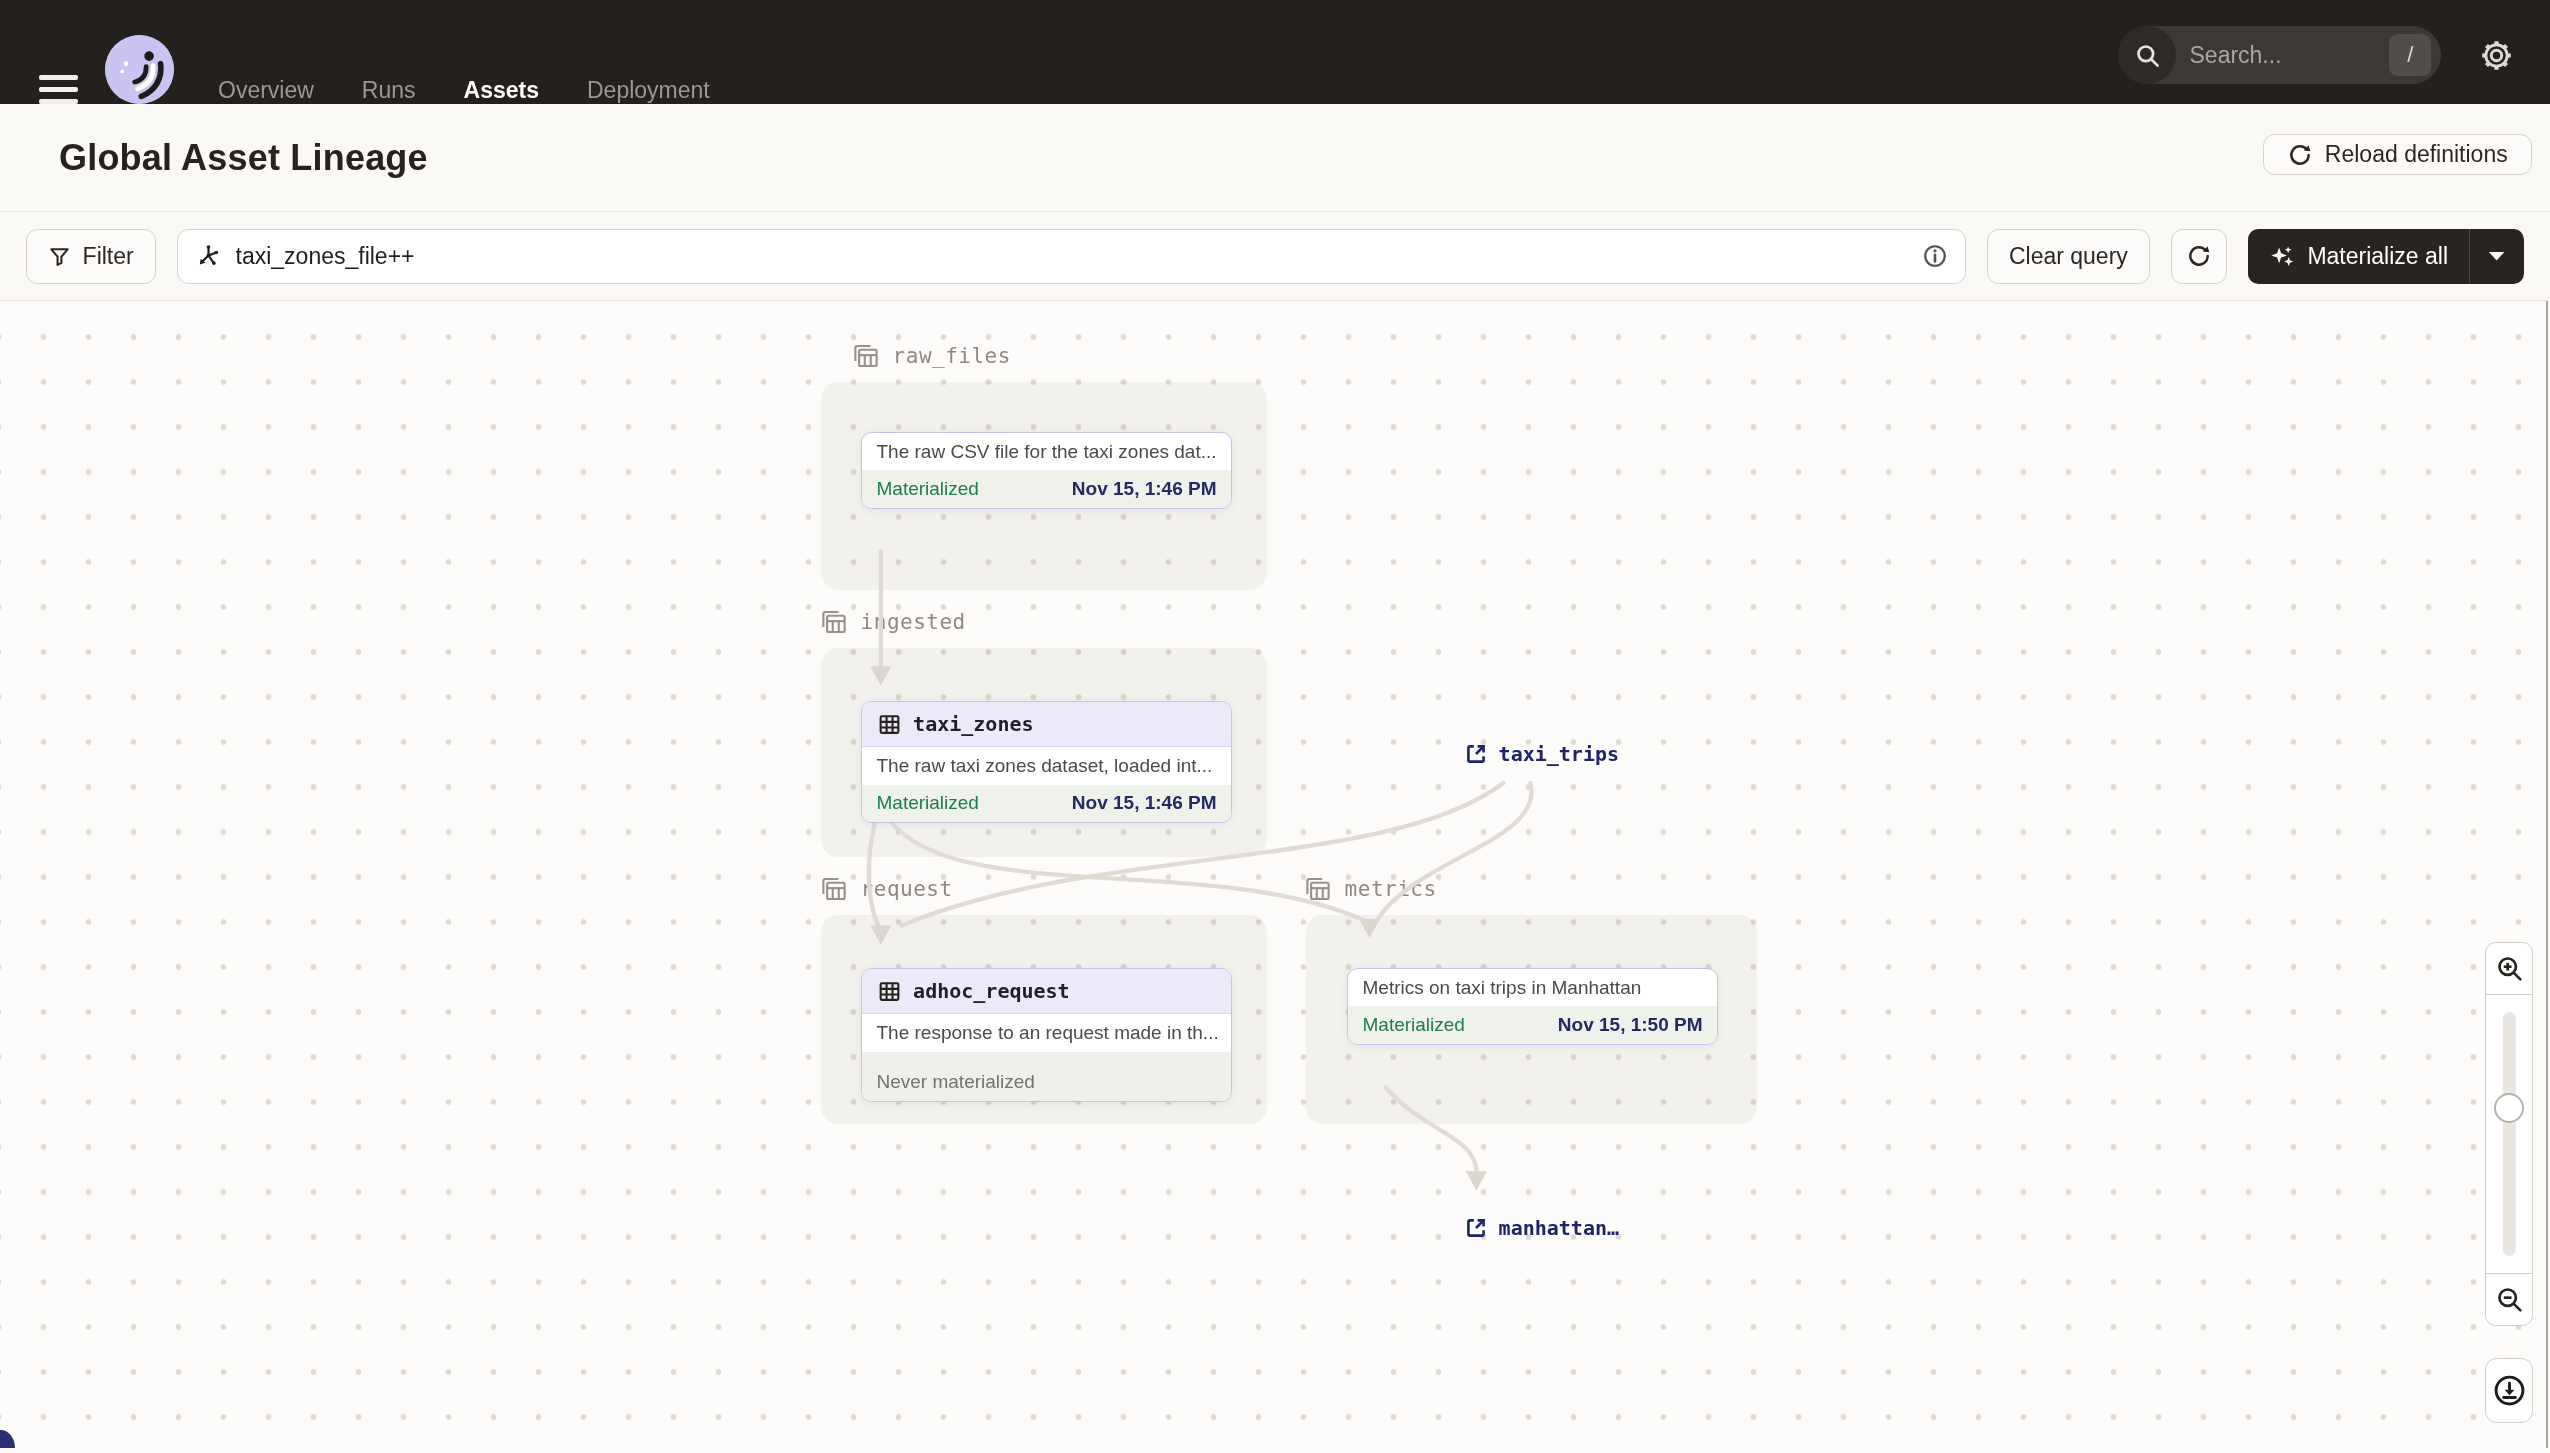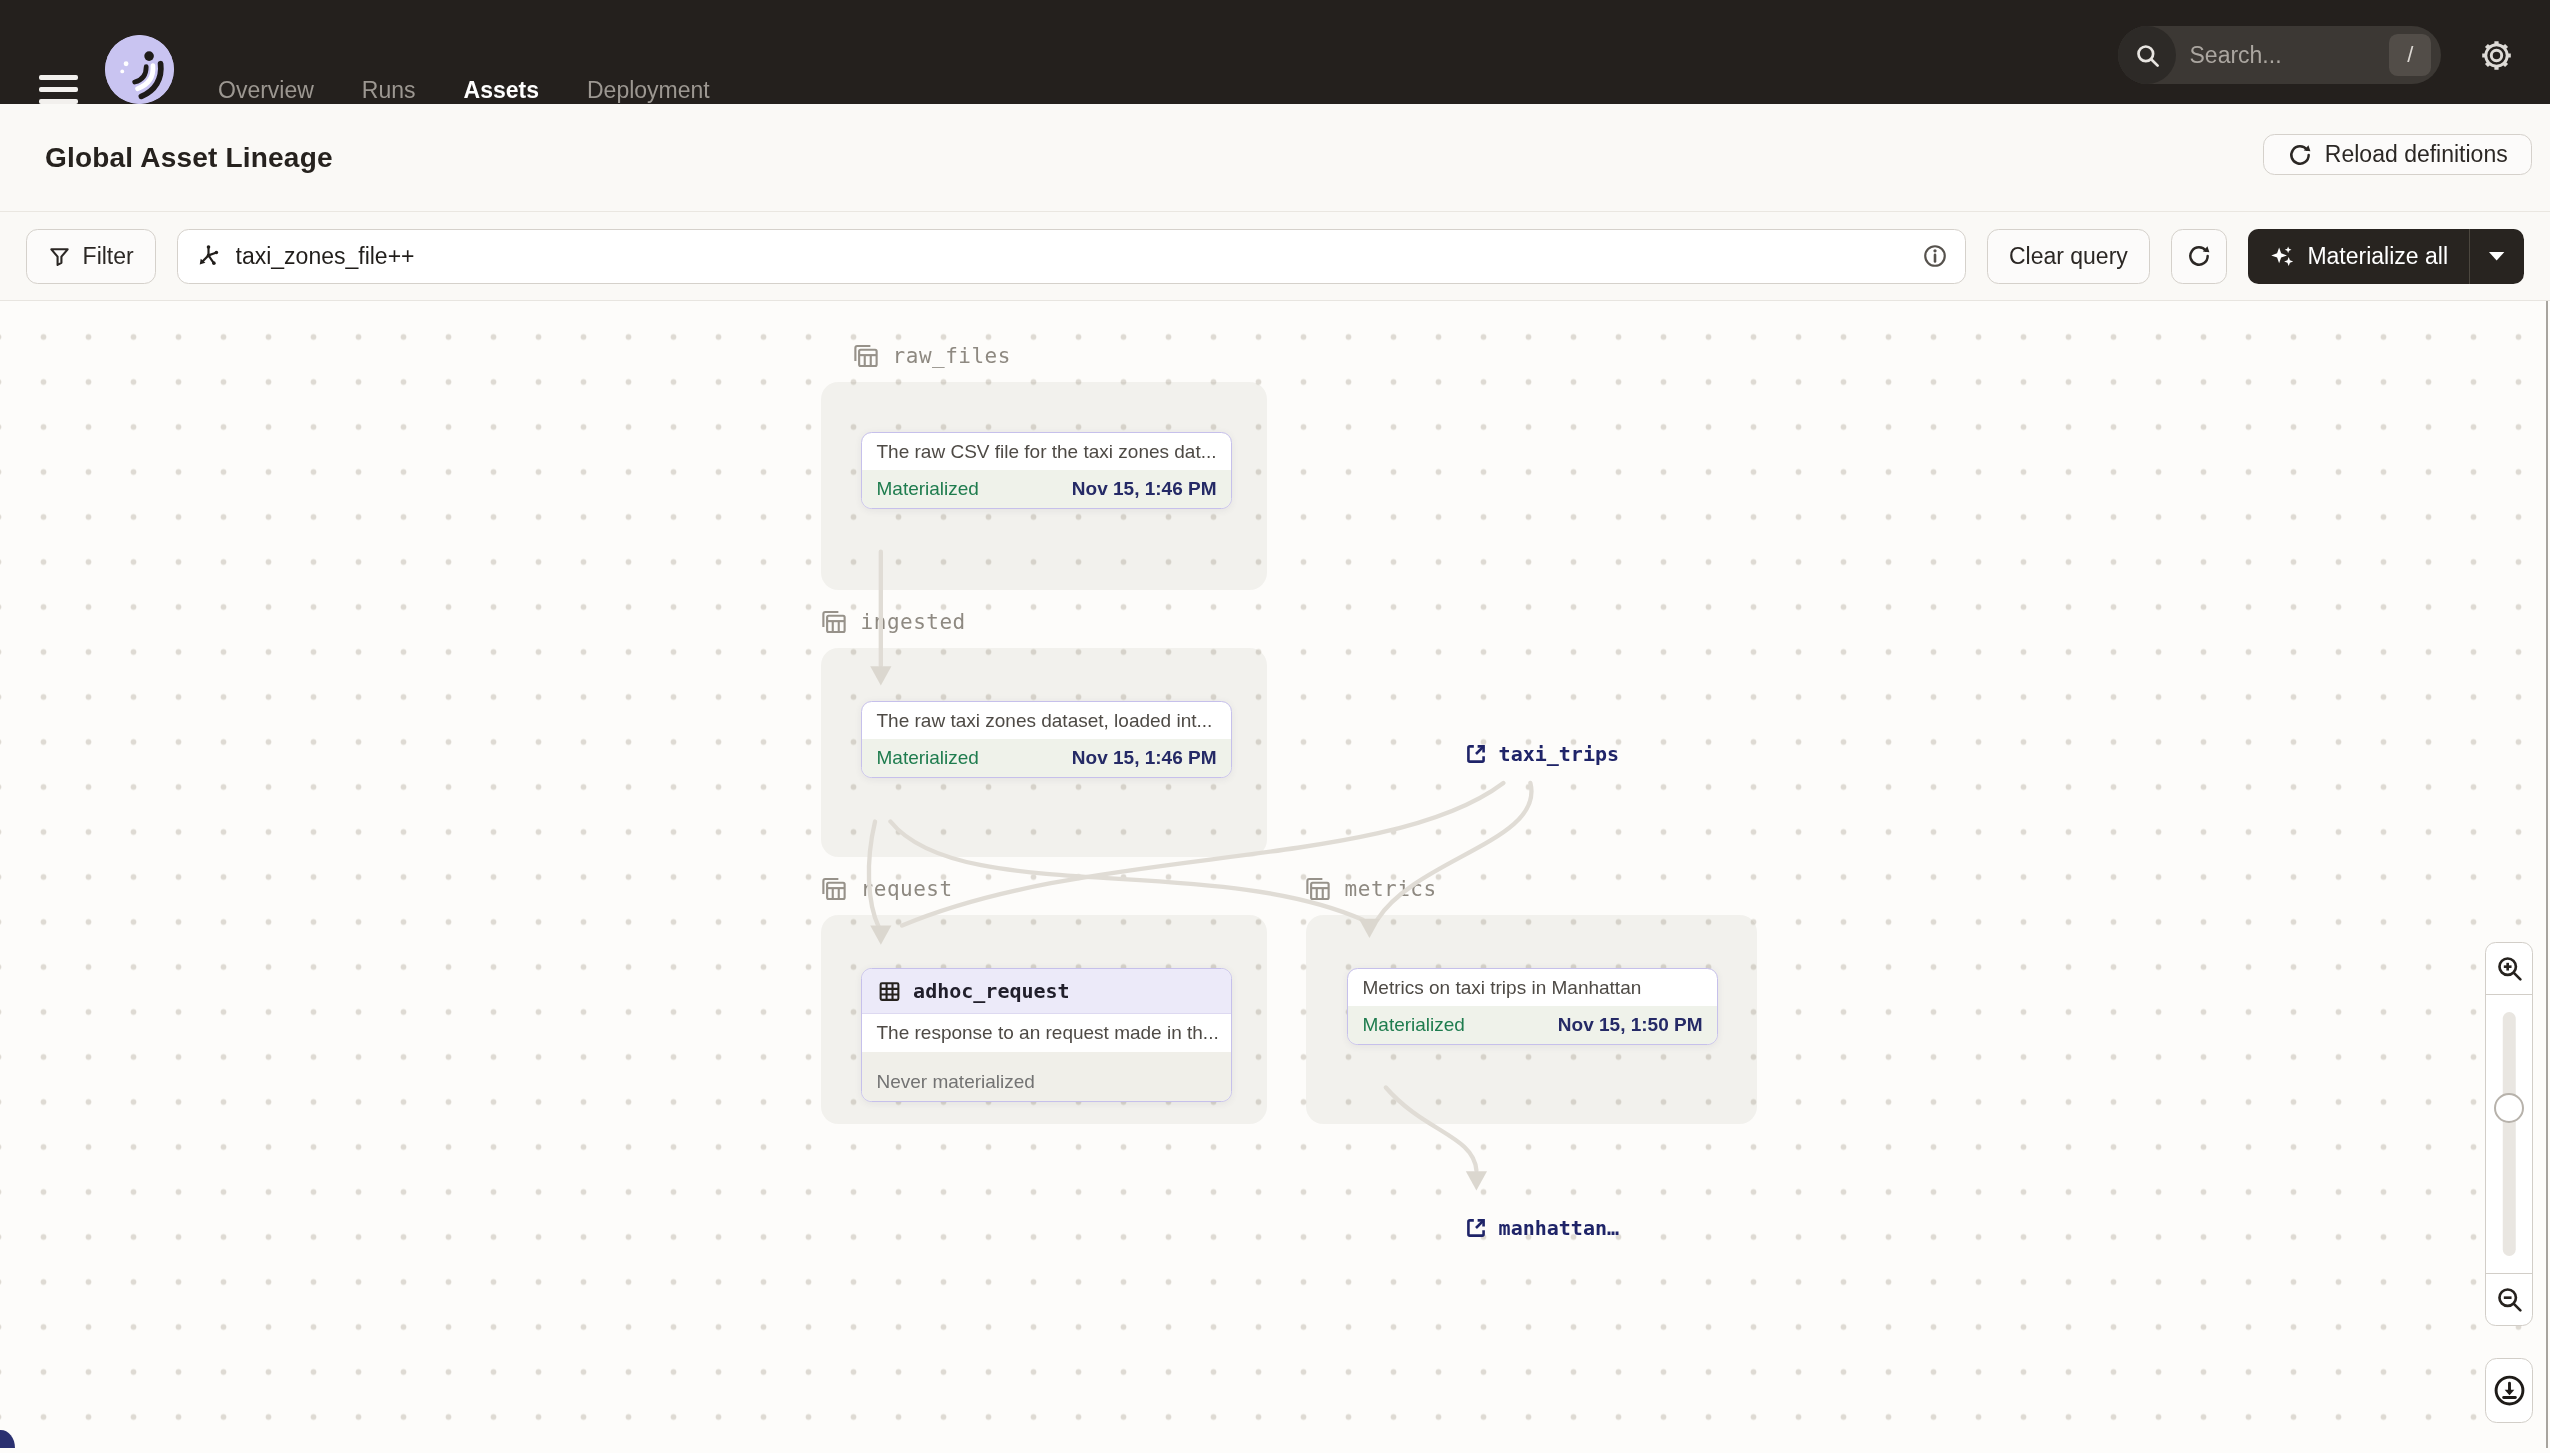--- a/index.html
+++ b/index.html
@@ -15,21 +15,21 @@
   .nav-link { font-size:23px; color:#9C9791; cursor:pointer; }
   .nav-link.active { color:#FFFFFF; font-weight:bold; }
   .search-pill { position:absolute; left:2118px; top:26px; width:323px; height:58px; border-radius:29px; background:#3C3834; display:flex; align-items:center; cursor:text; }
   .search-circle { width:58px; height:58px; border-radius:50%; background:#2D2A27; display:flex; align-items:center; justify-content:center; flex:none; }
   .search-placeholder { margin-left:13.5px; font-size:23px; color:#ABA6A0; flex:1; }
   .slash-badge { margin-right:9.6px; width:42px; height:42px; border-radius:8.7px; background:#524D48; color:#DCD8D3; font-size:22px; display:flex; align-items:center; justify-content:center; }
   .gear-btn { position:absolute; left:2469px; top:28px; width:54px; height:54px; display:flex; align-items:center; justify-content:center; cursor:pointer; }
 
   
   .page-header { position:relative; height:108px; background:#FAF9F6; border-bottom:1px solid #EAE7E1; display:flex; align-items:center; }
-  .page-title { margin-left:45px; font-size:28px; font-weight:bold; color:#26221E; letter-spacing:0.2px; }
+  .page-title { margin-left:59px; font-size:36px; font-weight:bold; color:#26221E; letter-spacing:0.2px; }
   .reload-btn { position:absolute; right:18.3px; top:30px; height:41px; padding:0 23px; background:#FCFBFA; border:1.4px solid #D5D1CB; border-radius:11.6px; display:flex; align-items:center; gap:11.6px; font-size:23px; color:#2B2724; cursor:pointer; }
 
   
   .toolbar { position:relative; height:89px; background:#FAF9F6; border-bottom:1px solid #E8E5E0; display:flex; align-items:center; padding:0 26px; gap:21px; }
   .btn { height:55px; background:#FCFBFA; border:1.4px solid #D5D1CB; border-radius:11.6px; display:flex; align-items:center; justify-content:center; gap:11.6px; font-size:23px; color:#2B2724; cursor:pointer; padding:0 21px; }
   .query-input-wrap { flex:1; height:55px; background:#FFFFFF; border:1.4px solid #D5D1CB; border-radius:11.6px; display:flex; align-items:center; padding:0 17.3px; gap:13.5px; }
   .query-input { flex:1; border:none; outline:none; font-size:23px; color:#211E1B; background:transparent; font-family:"Liberation Sans", sans-serif; }
   .materialize-btn { height:55px; background:#282420; border-radius:10.6px; display:flex; align-items:stretch; color:#FFFFFF; cursor:pointer; overflow:hidden; }
   .materialize-main { display:flex; align-items:center; gap:11.6px; padding:0 21px; font-size:23px; }
   .materialize-divider { width:1px; background:#4C473F; }
@@ -256,20 +256,32 @@
 
   <div class="asset-node" style="left:861px; top:131px;">
     <div class="node-desc">The raw CSV file for the taxi zones dat...</div>
     <div class="node-footer footer-green">
       <span class="status-green">Materialized</span>
       <span class="node-time">Nov 15, 1:46 PM</span>
     </div>
   </div>
 
   <div class="asset-node" style="left:861px; top:400px;">
+    <div class="node-header">
+      <svg width="25" height="25" viewBox="0 0 24 24">
+          <g fill="none" stroke="#26221E" stroke-width="2">
+            <rect x="3.5" y="4" width="17" height="16" rx="1.2"></rect>
+            <line x1="3.5" y1="9.5" x2="20.5" y2="9.5"></line>
+            <line x1="9.2" y1="4" x2="9.2" y2="20"></line>
+            <line x1="14.9" y1="4" x2="14.9" y2="20"></line>
+            <line x1="3.5" y1="14.8" x2="20.5" y2="14.8"></line>
+          </g>
+        </svg>
+      <span class="node-title mono">taxi_zones</span>
+    </div>
     <div class="node-desc">The raw taxi zones dataset, loaded int...</div>
     <div class="node-footer footer-green">
       <span class="status-green">Materialized</span>
       <span class="node-time">Nov 15, 1:46 PM</span>
     </div>
   </div>
 
   <div class="asset-node" style="left:861px; top:667px;">
     <div class="node-header">
       <svg width="25" height="25" viewBox="0 0 24 24">

